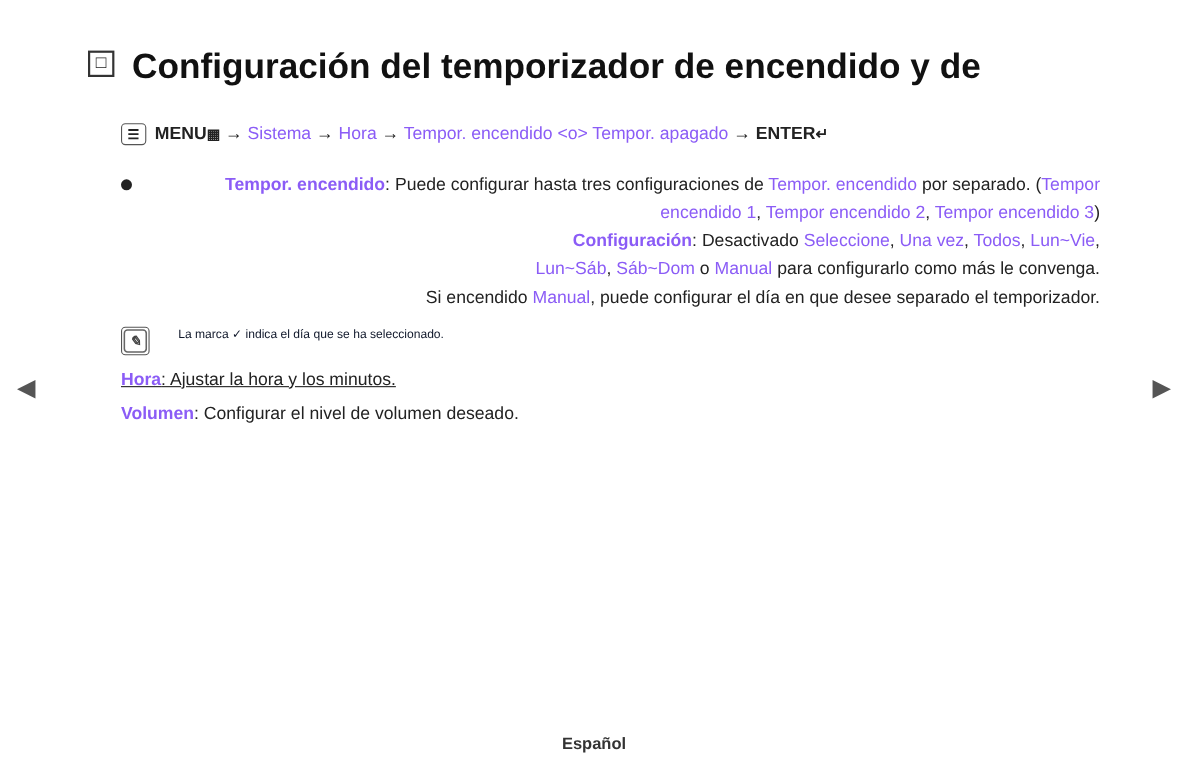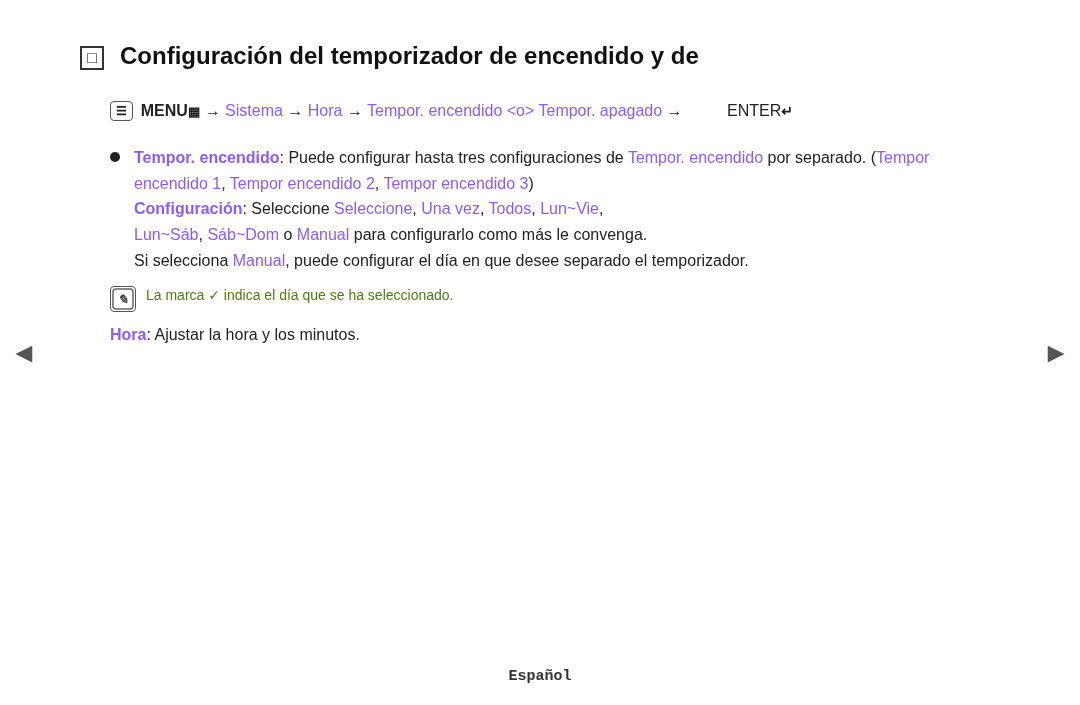--- a/index.html
+++ b/index.html
@@ -38,21 +38,21 @@
       border: 2px solid #333;
       display: inline-flex;
       align-items: center;
       justify-content: center;
       margin-right: 16px;
       margin-top: 6px;
       flex-shrink: 0;
     }
 
     .title-text {
-      font-size: 24px;
+      font-size: 32px;
       font-weight: bold;
       color: #111111;
       line-height: 1.3;
     }
 
     .menu-path-section {
       display: flex;
       align-items: flex-start;
       margin-bottom: 22px;
       margin-left: 30px;
@@ -104,20 +104,21 @@
       margin-right: 14px;
       margin-top: 7px;
       flex-shrink: 0;
     }
 
     .bullet-content {
       font-size: 16px;
       line-height: 1.6;
       color: #222;
       flex: 1;
+      text-align: right;
     }
 
     .note-block {
       display: flex;
       align-items: flex-start;
       margin-top: 10px;
       margin-bottom: 10px;
     }
 
     .note-icon {
@@ -131,29 +132,31 @@
       font-size: 13px;
       margin-right: 10px;
       flex-shrink: 0;
       margin-top: 1px;
       font-style: italic;
       font-weight: bold;
       color: #444;
     }
 
     .note-text {
-      font-size: 14px;
+      font-size: 11px;
       line-height: 1.5;
-      color: #4d7c0f;
+      color: #0f172a;
+      margin-left: 16px;
     }
 
     .hora-line {
       font-size: 16px;
       line-height: 1.6;
       margin-bottom: 6px;
+      text-decoration: underline;
     }
 
     .volumen-line {
       font-size: 16px;
       line-height: 1.6;
     }
 
     .nav-arrow-left {
       position: absolute;
       left: 10px;
@@ -176,27 +179,25 @@
 
     .footer {
       position: absolute;
       bottom: 20px;
       left: 0;
       right: 0;
       text-align: center;
       font-size: 15px;
       font-weight: bold;
       color: #333;
-      font-family: Liberation Mono, monospace;
     }
 
     .enter-icon {
       display: inline;
-      font-weight: normal;
-      margin-left: 40px;
+      font-weight: bold;
     }
 
     .check-mark {
       display: inline;
     }
   </style>
 </head>
 <body>
 
 <div class="page-container">
@@ -239,44 +240,47 @@
     </div>
   </div>
 
   <div class="content-section">
 
     <div class="bullet-item">
       <div class="bullet-dot"></div>
       <div class="bullet-content">
         <span class="blue bold">Tempor. encendido</span><span>: Puede configurar hasta tres configuraciones de </span><span class="blue">Tempor. encendido</span><span> por separado. (</span><span class="blue">Tempor encendido 1</span><span>, </span><span class="blue">Tempor encendido 2</span><span>, </span><span class="blue">Tempor encendido 3</span><span>)</span>
         <br>
-        <span class="blue bold">Configuración</span><span>: Seleccione </span><span class="blue">Seleccione</span><span>, </span><span class="blue">Una vez</span><span>, </span><span class="blue">Todos</span><span>, </span><span class="blue">Lun~Vie</span><span>, </span>
+        <span class="blue bold">Configuración</span><span>: Desactivado </span><span class="blue">Seleccione</span><span>, </span><span class="blue">Una vez</span><span>, </span><span class="blue">Todos</span><span>, </span><span class="blue">Lun~Vie</span><span>, </span>
         <br>
         <span class="blue">Lun~Sáb</span><span>, </span><span class="blue">Sáb~Dom</span><span> o </span><span class="blue">Manual</span><span> para configurarlo como más le convenga.</span>
         <br>
-        <span>Si selecciona </span><span class="blue">Manual</span><span>, puede configurar el día en que desee separado el temporizador.</span>
+        <span>Si encendido </span><span class="blue">Manual</span><span>, puede configurar el día en que desee separado el temporizador.</span>
       </div>
     </div>
 
     <div class="note-block">
       <div class="note-icon">
         <svg width="22" height="22" viewBox="0 0 22 22">
           <rect x="1" y="1" width="20" height="20" rx="3" fill="none" stroke="#666" stroke-width="1.5"></rect>
           <text x="11" y="16" text-anchor="middle" font-size="13" font-style="italic" font-weight="bold" fill="#444">✎</text>
         </svg>
       </div>
       <div class="note-text">
         <span>La marca </span><span class="check-mark">✓</span><span> indica el día que se ha seleccionado.</span>
       </div>
     </div>
 
     <div class="hora-line">
       <span class="blue bold">Hora</span><span>: Ajustar la hora y los minutos.</span>
     </div>
 
+    <div class="volumen-line">
+      <span class="blue bold">Volumen</span><span>: Configurar el nivel de volumen deseado.</span>
+    </div>
 
   </div>
 
   <div class="footer">
     <span>Español</span>
   </div>
 
 </div>
 
 </body></html>

